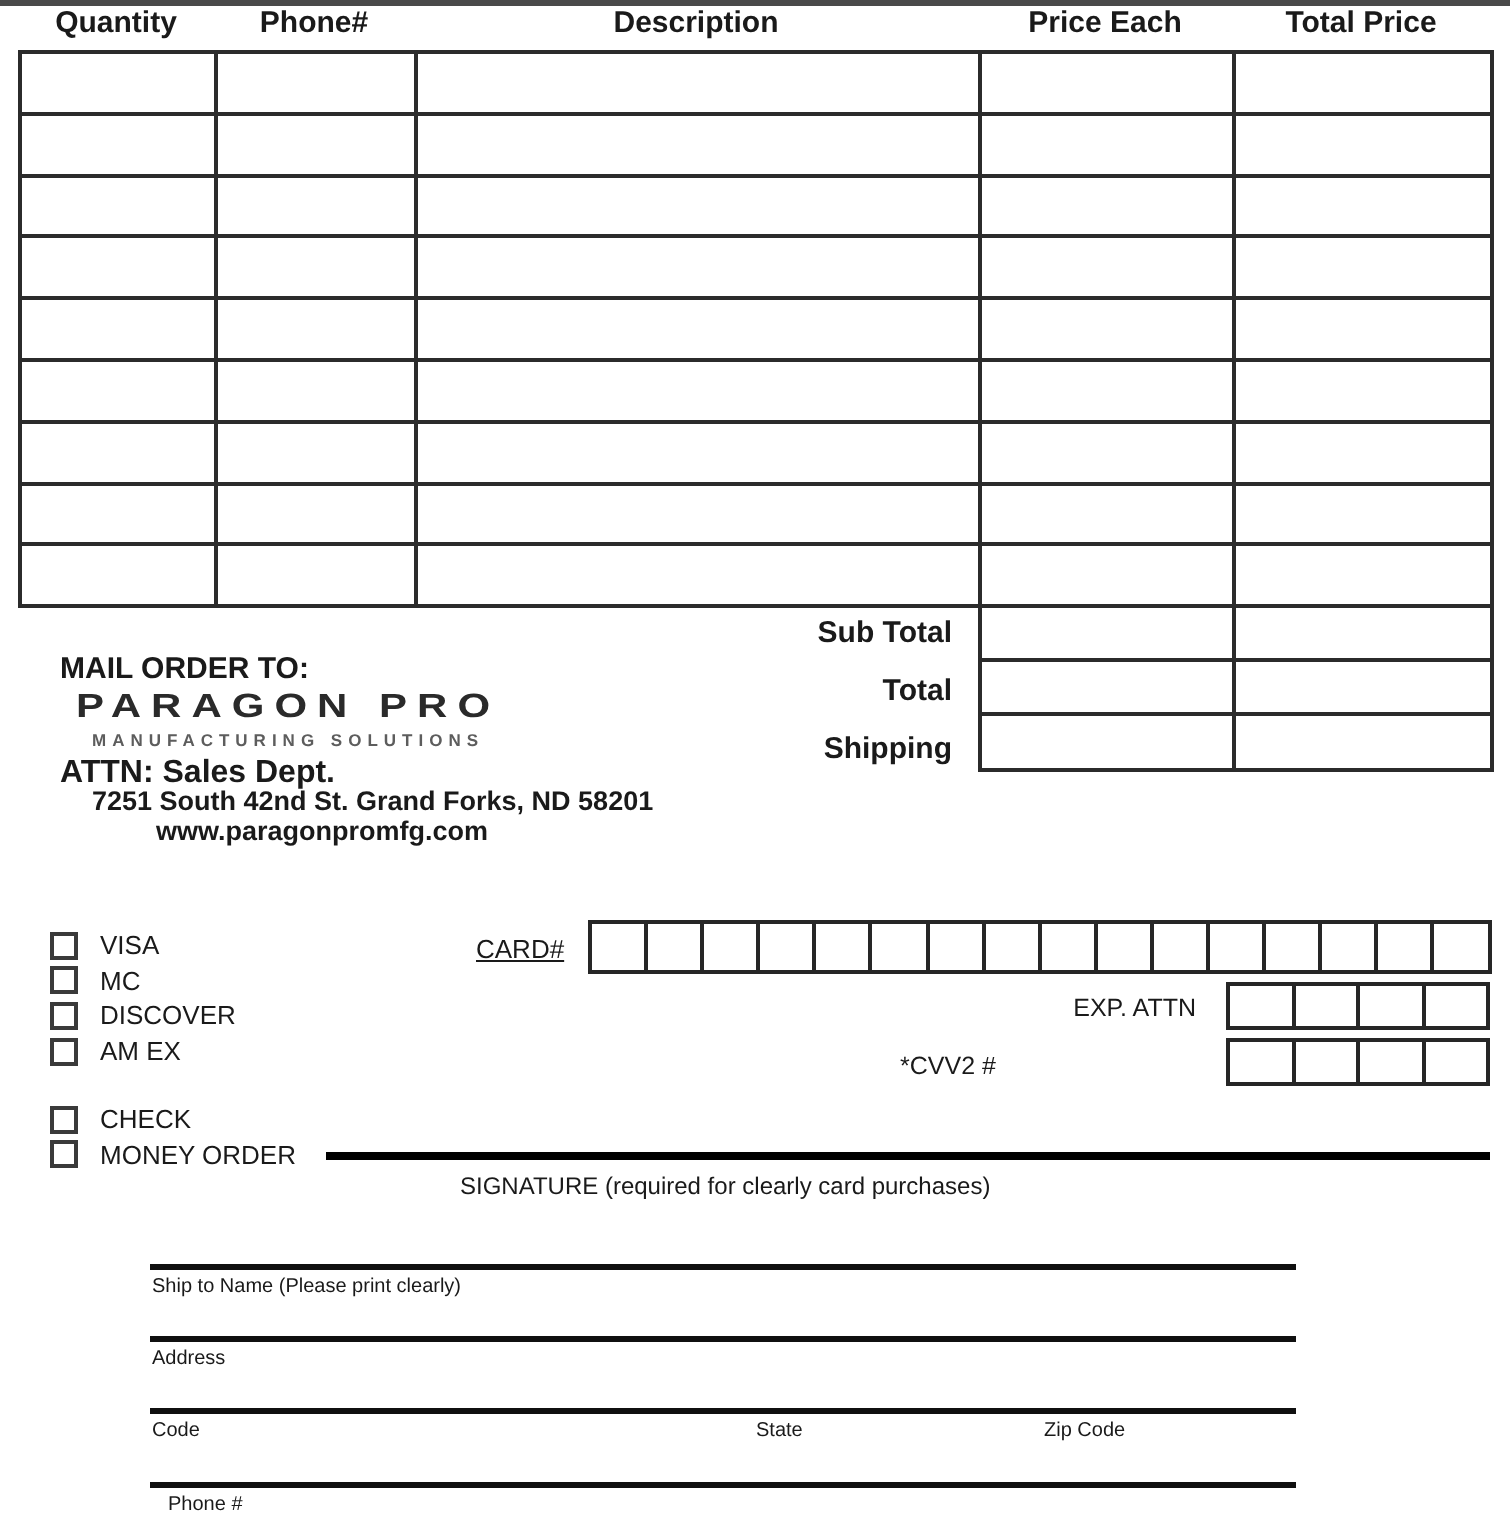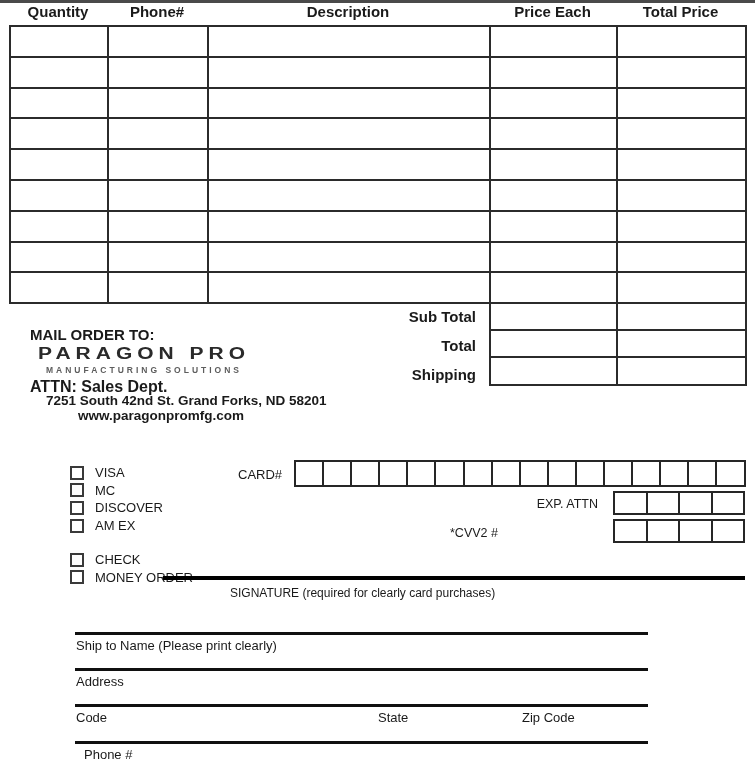--- a/index.html
+++ b/index.html
@@ -27,42 +27,42 @@
          letter-spacing:5px;color:#2a2a2a;transform:scaleY(.8);transform-origin:left top;
          white-space:nowrap;text-align:center;}
   .logo2{position:absolute;left:28px;top:365px;width:232px;text-align:center;font-weight:bold;
          font-size:8.5px;letter-spacing:3px;color:#5d5d5d;white-space:nowrap;}
   .attn{position:absolute;left:30px;top:378px;font-weight:bold;font-size:16px;}
   .addr{position:absolute;left:30px;top:393px;font-weight:bold;font-size:13.5px;margin-left:16px;}
   .www {position:absolute;left:30px;top:408px;font-weight:bold;font-size:13.5px;margin-left:48px;}
 
   .optgroup{position:absolute;left:25px;}
   .card-opts{top:464px;} .other-opts{top:551px;}
-  .pay-item{display:flex;align-items:center;height:17.6px;margin-left:45px;}
+  .pay-item{display:flex;align-items:center;height:17.6px;}
   .cb{width:10px;height:10px;border:2px solid #3a3a3a;margin-right:11px;flex:0 0 auto;background:#fff;}
   .cb-label{font-size:13px;}
 
-  .cardlabel{position:absolute;left:238px;top:467px;font-size:13px;}
+  .cardlabel{position:absolute;left:238px;top:467px;font-size:13px;text-decoration:underline;}
   .boxrow{position:absolute;display:flex;}
   .inputbox{box-sizing:border-box;border:2px solid #262626;background:#fff;margin-left:-2px;}
   .inputbox:first-child{margin-left:0;}
   .cardboxes{left:294px;top:460px;}
   .cardboxes .inputbox{width:30.1px;height:27px;}
   .expboxes{left:613px;top:491px;}
   .cvvboxes{left:613px;top:519px;}
   .expboxes .inputbox,.cvvboxes .inputbox{width:34.5px;height:24px;}
   .explabel{position:absolute;left:450px;top:497px;width:148px;text-align:right;font-size:12.5px;}
   .cvvlabel{position:absolute;left:450px;top:526px;width:148px;font-size:12.5px;}
 
   .sigline{position:absolute;left:163px;top:576px;width:582px;height:4px;background:#000;}
   .sigtext{position:absolute;left:230px;top:586px;font-size:12px;}
 
   .bline{position:absolute;left:75px;width:573px;height:3px;background:#101010;}
   .bl1{top:632px}.bl2{top:668px}.bl3{top:704px}.bl4{top:741px}
-  .flabel{position:absolute;font-size:13px;text-align:center;}
+  .flabel{position:absolute;font-size:10px;text-align:center;}
   .ship-name{left:76px;top:638px;}
   .address-l{left:76px;top:674px;}
   .city-l{left:76px;top:710px;}
   .state-l{left:378px;top:710px;}
   .zip-l{left:522px;top:710px;}
   .phone-l{left:84px;top:747px;}
 </style>
 </head>
 <body>
 

